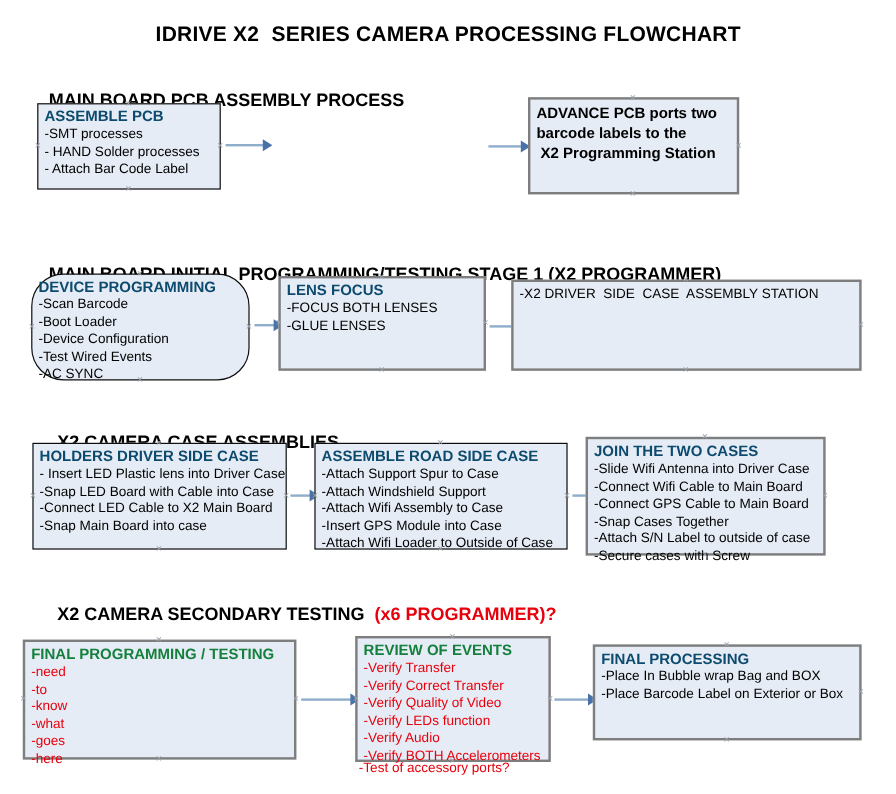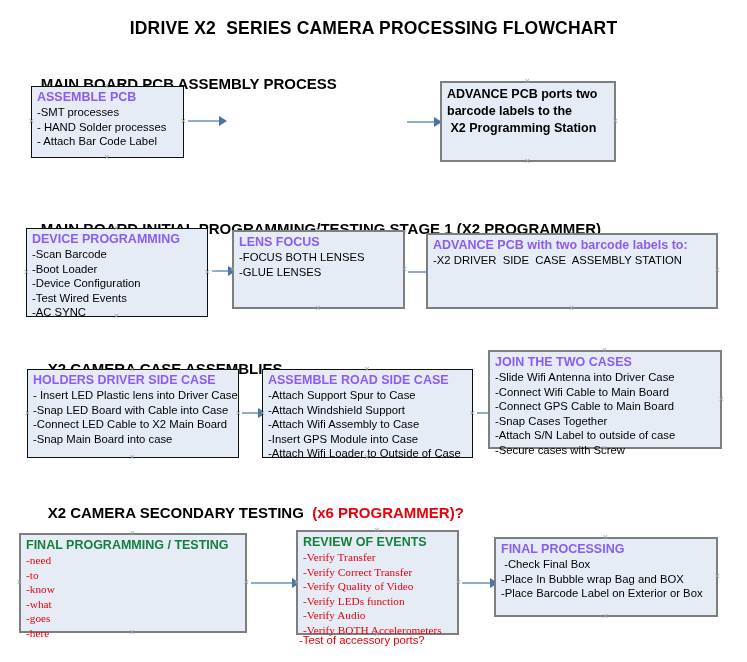--- a/index.html
+++ b/index.html
@@ -51,34 +51,34 @@
     background: #e6ecf5;
     border: 1.3px solid #0e0e0e;
     padding: 3px 2px 2px 5px;
   }
   .node.thick {
     border: 2.2px solid #7e7e7e;
   }
   .node .node-title {
     font-size: 12.5px;
     font-weight: bold;
-    color: #8b5cf6;
+    color: #0c4a6e;
     line-height: 15px;
     white-space: pre;
     margin-bottom: 0px;
   }
   .node .node-line {
     font-size: 11.3px;
     font-weight: normal;
     color: #000000;
     line-height: 14.6px;
     white-space: pre;
   }
   .node.red .node-title { color: #15803d; }
-  .node.red .node-line  { color: #e8000d; font-family: Liberation Serif, serif; }
+  .node.red .node-line  { color: #e8000d; }
 
   
   .node .node-head-line {
     font-size: 12.5px;
     font-weight: bold;
     color: #000000;
     line-height: 17px;
     white-space: pre;
   }
 
@@ -154,21 +154,21 @@
     <div class="node-head-line"> X2 Programming Station</div>
     <span class="handle" style="left:50%; top:-5px; margin-left:-4px;"></span>
     <span class="handle" style="left:50%; bottom:-5px; margin-left:-4px;"></span>
     <span class="handle" style="right:-5px; top:50%; margin-top:-4px;"></span>
   </div>
 
   <div class="section-title" style="left:24px; top:203px;">
     <span>MAIN BOARD INITIAL PROGRAMMING/TESTING STAGE 1 (X2 PROGRAMMER)</span>
   </div>
 
-  <div class="node" style="left:26px; top:228px; width:182px; height:89px;">
+  <div class="node" style="left:26px; top:228px; width:182px; height:89px;border-radius:27px;">
     <div class="node-title">DEVICE PROGRAMMING</div>
     <div class="node-line">-Scan Barcode</div>
     <div class="node-line">-Boot Loader</div>
     <div class="node-line">-Device Configuration</div>
     <div class="node-line">-Test Wired Events</div>
     <div class="node-line">-AC SYNC</div>
     <span class="handle" style="left:50%; top:-4px; margin-left:-4px;"></span>
     <span class="handle" style="left:50%; bottom:-4px; margin-left:-4px;"></span>
     <span class="handle" style="left:-4px; top:50%; margin-top:-4px;"></span>
     <span class="handle" style="right:-4px; top:50%; margin-top:-4px;"></span>
@@ -184,21 +184,20 @@
     <span class="handle" style="left:50%; top:-5px; margin-left:-4px;"></span>
     <span class="handle" style="left:50%; bottom:-5px; margin-left:-4px;"></span>
     <span class="handle" style="left:-5px; top:50%; margin-top:-4px;"></span>
     <span class="handle" style="right:-5px; top:50%; margin-top:-4px;"></span>
   </div>
 
   <div class="conn" style="left:408px; top:271px; width:24px;"></div>
   <div class="conn-head" style="left:429px; top:267px;"></div>
 
   <div class="node thick" style="left:426px; top:233px; width:292px; height:76px;">
-    <div class="node-title">ADVANCE PCB with two barcode labels to:</div>
     <div class="node-line">-X2 DRIVER  SIDE  CASE  ASSEMBLY STATION</div>
     <span class="handle" style="left:50%; top:-5px; margin-left:-4px;"></span>
     <span class="handle" style="left:50%; bottom:-5px; margin-left:-4px;"></span>
     <span class="handle" style="right:-5px; top:50%; margin-top:-4px;"></span>
   </div>
 
   <div class="section-title" style="left:31px; top:343px;">
     <span>X2 CAMERA CASE ASSEMBLIES</span>
   </div>
 
@@ -226,21 +225,21 @@
     <div class="node-line">-Attach Wifi Loader to Outside of Case</div>
     <span class="handle" style="left:50%; top:-4px; margin-left:-4px;"></span>
     <span class="handle" style="left:50%; bottom:-4px; margin-left:-4px;"></span>
     <span class="handle" style="left:-4px; top:50%; margin-top:-4px;"></span>
     <span class="handle" style="right:-4px; top:50%; margin-top:-4px;"></span>
   </div>
 
   <div class="conn" style="left:477px; top:412px; width:17px;"></div>
   <div class="conn-head" style="left:491px; top:408px;"></div>
 
-  <div class="node thick" style="left:488px; top:350px; width:234px; height:99px;">
+  <div class="node thick" style="left:488px; top:364px; width:200px; height:99px;">
     <div class="node-title">JOIN THE TWO CASES</div>
     <div class="node-line">-Slide Wifi Antenna into Driver Case</div>
     <div class="node-line">-Connect Wifi Cable to Main Board</div>
     <div class="node-line">-Connect GPS Cable to Main Board</div>
     <div class="node-line">-Snap Cases Together</div>
     <div class="node-line">-Attach S/N Label to outside of case</div>
     <div class="node-line">-Secure cases with Screw</div>
     <span class="handle" style="left:50%; top:-5px; margin-left:-4px;"></span>
     <span class="handle" style="left:50%; bottom:-5px; margin-left:-4px;"></span>
     <span class="handle" style="right:-5px; top:50%; margin-top:-4px;"></span>
@@ -281,21 +280,20 @@
     <span class="handle" style="right:-5px; top:50%; margin-top:-4px;"></span>
   </div>
 
   <div class="overflow-line" style="left:299px; top:633px;">-Test of accessory ports?</div>
 
   <div class="conn" style="left:462px; top:582px; width:33px;"></div>
   <div class="conn-head" style="left:490px; top:578px;"></div>
 
   <div class="node thick" style="left:494px; top:537px; width:224px; height:80px;">
     <div class="node-title">FINAL PROCESSING</div>
-    <div class="node-line"> -Check Final Box</div>
     <div class="node-line">-Place In Bubble wrap Bag and BOX</div>
     <div class="node-line">-Place Barcode Label on Exterior or Box</div>
     <span class="handle" style="left:50%; top:-5px; margin-left:-4px;"></span>
     <span class="handle" style="left:50%; bottom:-5px; margin-left:-4px;"></span>
     <span class="handle" style="right:-5px; top:50%; margin-top:-4px;"></span>
   </div>
 
 </div>
 
 </body></html>

